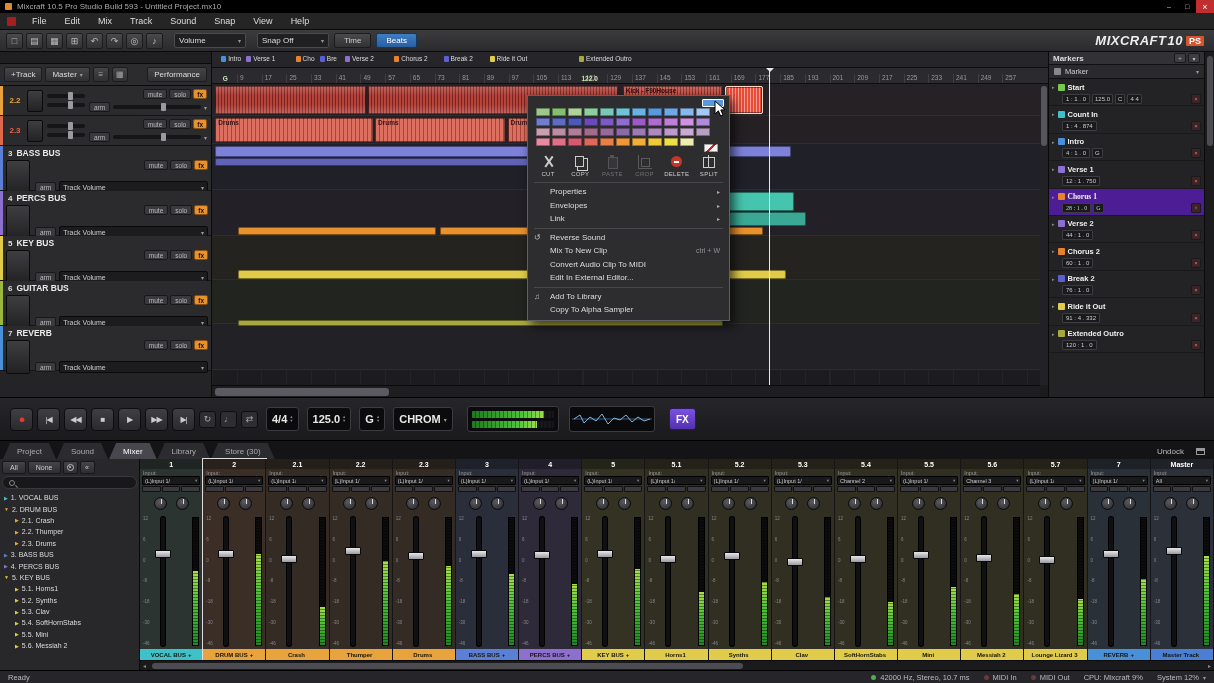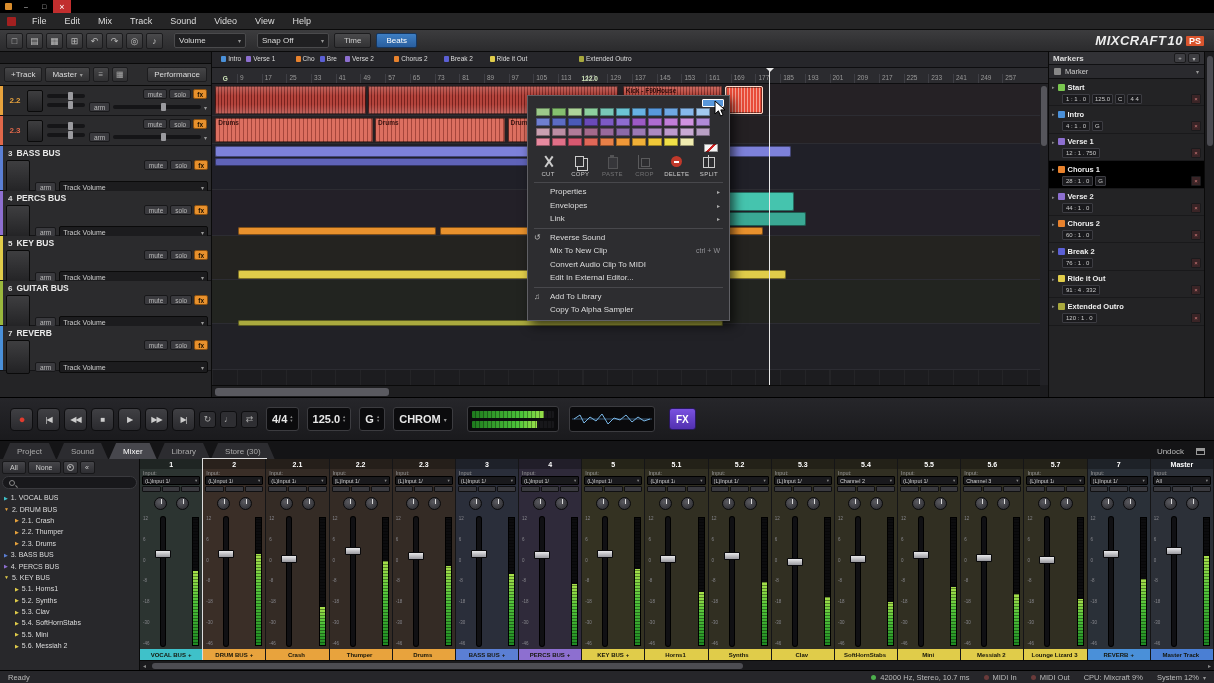--- a/index.html
+++ b/index.html
@@ -197,35 +197,36 @@
 .dot.green{background:#4db04d}
 .dot.dim{background:#6a3a3a}
 </style>
 </head>
 <body>
 
 <div class="app" data-name="mixcraft-window">
 
   <div class="titlebar" data-name="titlebar">
     <span class="tb-appicon" data-name="app-icon"></span>
+    <span class="tb-title" data-name="window-title">Mixcraft 10.5 Pro Studio Build 593 - Untitled Project.mx10</span>
     <div class="tb-btns" data-name="window-controls">
       <span class="tb-btn" data-name="minimize-button">–</span>
       <span class="tb-btn" data-name="maximize-button">□</span>
       <span class="tb-btn close" data-name="close-button">×</span>
     </div>
   </div>
 
   <div class="menubar" data-name="menubar">
     <span class="mb-icon" data-name="app-menu-icon"></span>
     <span class="mb-item" data-name="menu-item">File</span>
       <span class="mb-item" data-name="menu-item">Edit</span>
       <span class="mb-item" data-name="menu-item">Mix</span>
       <span class="mb-item" data-name="menu-item">Track</span>
       <span class="mb-item" data-name="menu-item">Sound</span>
-      <span class="mb-item" data-name="menu-item">Video</span>
+      <span class="mb-item" data-name="menu-item">Snap</span>
       <span class="mb-item" data-name="menu-item">View</span>
       <span class="mb-item" data-name="menu-item">Help</span>
   </div>
 
   <div class="toolbar" data-name="toolbar">
     <span class="tool-btn" data-name="new-project-icon">
         <span data-name="toolbar-icon-glyph">□</span>
       </span>
       <span class="tool-btn" data-name="open-project-icon">
         <span data-name="toolbar-icon-glyph">▤</span>
@@ -629,20 +630,32 @@
             <span class="mpos" data-name="marker-position-field">1 : 1 . 0</span>
             <span class="mtempo" data-name="marker-tempo-field" style="display: inline-flex;">125.0</span>
             <span class="mkey" data-name="marker-key-field" style="display: inline-flex;">C</span>
             <span class="msig" data-name="marker-timesig-field" style="display: inline-flex;">4 4</span>
             <span class="mdel" data-name="delete-marker-button">×</span>
           </div>
         </div>
         <div class="mrow" data-name="marker-row">
           <div class="mr1" data-name="marker-row-title">
             <span class="mexp" data-name="expand-arrow-icon">▸</span>
+            <span class="mflag" data-name="marker-flag-icon" style="background-color: rgb(63, 193, 201);"></span>
+            <span class="mname" data-name="marker-name">Count In</span>
+          </div>
+          <div class="mr2" data-name="marker-row-data">
+            <span class="mpos" data-name="marker-position-field">1 : 4 . 874</span>
+
+            <span class="mdel" data-name="delete-marker-button">×</span>
+          </div>
+        </div>
+        <div class="mrow" data-name="marker-row">
+          <div class="mr1" data-name="marker-row-title">
+            <span class="mexp" data-name="expand-arrow-icon">▸</span>
             <span class="mflag" data-name="marker-flag-icon" style="background-color: rgb(74, 144, 217);"></span>
             <span class="mname" data-name="marker-name">Intro</span>
           </div>
           <div class="mr2" data-name="marker-row-data">
             <span class="mpos" data-name="marker-position-field">4 : 1 . 0</span>
 
             <span class="mkey" data-name="marker-key-field" style="display: inline-flex;">G</span>
 
             <span class="mdel" data-name="delete-marker-button">×</span>
           </div>
@@ -652,21 +665,21 @@
             <span class="mexp" data-name="expand-arrow-icon">▸</span>
             <span class="mflag" data-name="marker-flag-icon" style="background-color: rgb(141, 111, 208);"></span>
             <span class="mname" data-name="marker-name">Verse 1</span>
           </div>
           <div class="mr2" data-name="marker-row-data">
             <span class="mpos" data-name="marker-position-field">12 : 1 . 750</span>
 
             <span class="mdel" data-name="delete-marker-button">×</span>
           </div>
         </div>
-        <div class="mrow" data-name="marker-row" style="background-color: #000000;">
+        <div class="mrow" data-name="marker-row" style="background-color: #4c1d95; font-family: Liberation Serif, serif;">
           <div class="mr1" data-name="marker-row-title">
             <span class="mexp" data-name="expand-arrow-icon">▸</span>
             <span class="mflag" data-name="marker-flag-icon" style="background-color: rgb(232, 130, 45);"></span>
             <span class="mname" data-name="marker-name">Chorus 1</span>
           </div>
           <div class="mr2" data-name="marker-row-data">
             <span class="mpos" data-name="marker-position-field">28 : 1 . 0</span>
 
             <span class="mkey" data-name="marker-key-field" style="display: inline-flex;">G</span>
 

